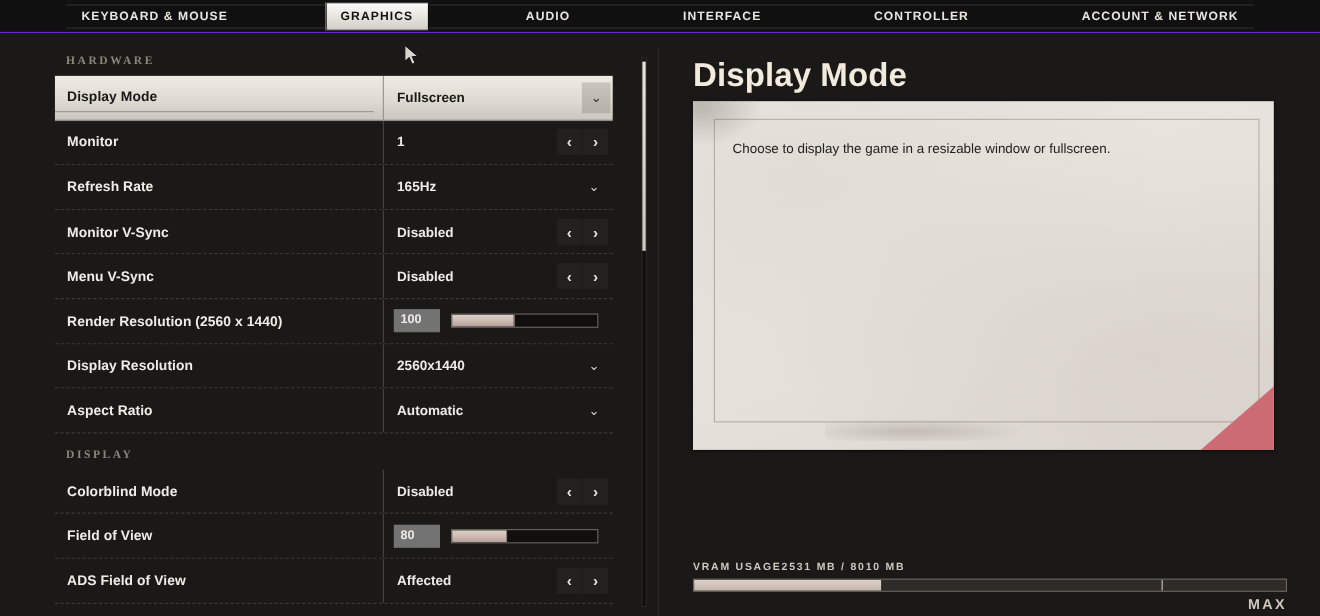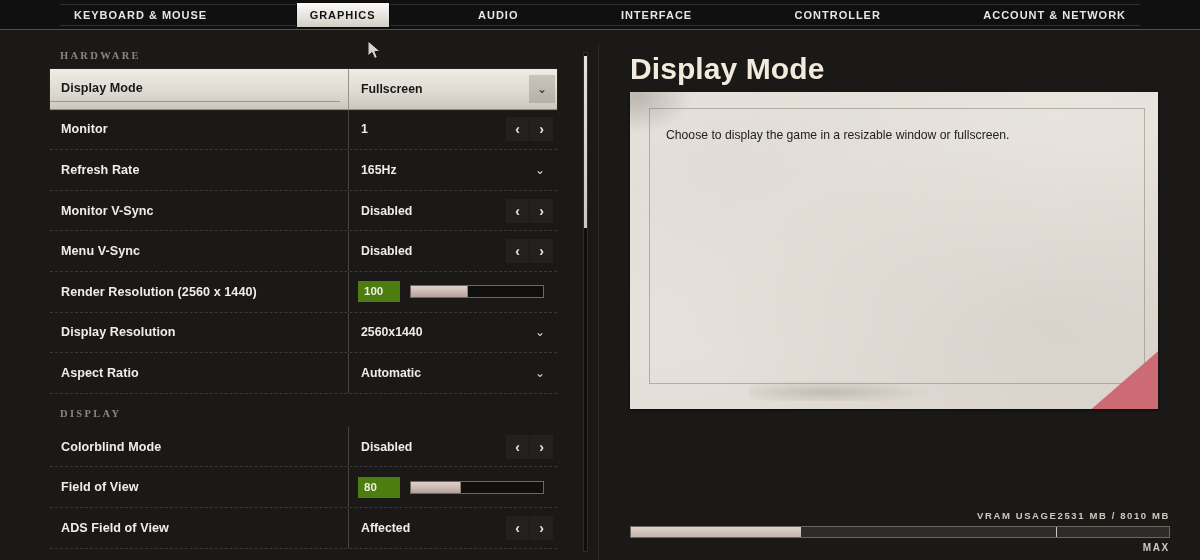--- a/index.html
+++ b/index.html
@@ -179,21 +179,21 @@
   
   .slider-box {
     display: flex;
     align-items: center;
     width: 100%;
     padding-right: 10px;
     margin-left: -3px;
   }
   .slider-num {
     width: 42px; height: 21px;
-    background: #4d7c0f;
+    background: #737373;
     border-bottom: 1px dotted #6e675f;
     color: #efece7;
     font-size: 11.5px;
     font-weight: bold;
     display: flex;
     align-items: center;
     padding-left: 6px;
     flex: 0 0 auto;
   }
   .slider-track {
@@ -293,21 +293,21 @@
   .paper .desc p + p { margin-top: 16px; }
 
   
   .vram {
     position: absolute;
     left: 630px; top: 510px;
     width: 540px;
   }
   .vram-head {
     display: flex;
-    justify-content: flex-end;
+    justify-content: flex-start;
     align-items: baseline;
     color: #cfc8bf;
     font-size: 9.5px;
     font-weight: bold;
     letter-spacing: .17em;
     margin-bottom: 5px;
   }
   .vram-track {
     position: relative;
     height: 12px;
@@ -323,21 +323,21 @@
   .vram-max-tick {
     position: absolute;
     top: 0; bottom: 0;
     width: 1px;
     background: #cfc8bf;
   }
   .vram-max-label {
     margin-top: 4px;
     text-align: right;
     color: #cfc8bf;
-    font-size: 10px;
+    font-size: 13px;
     font-weight: bold;
     letter-spacing: .17em;
   }
 
   
   .cursor {
     position: absolute;
     pointer-events: none;
   }
 </style>

